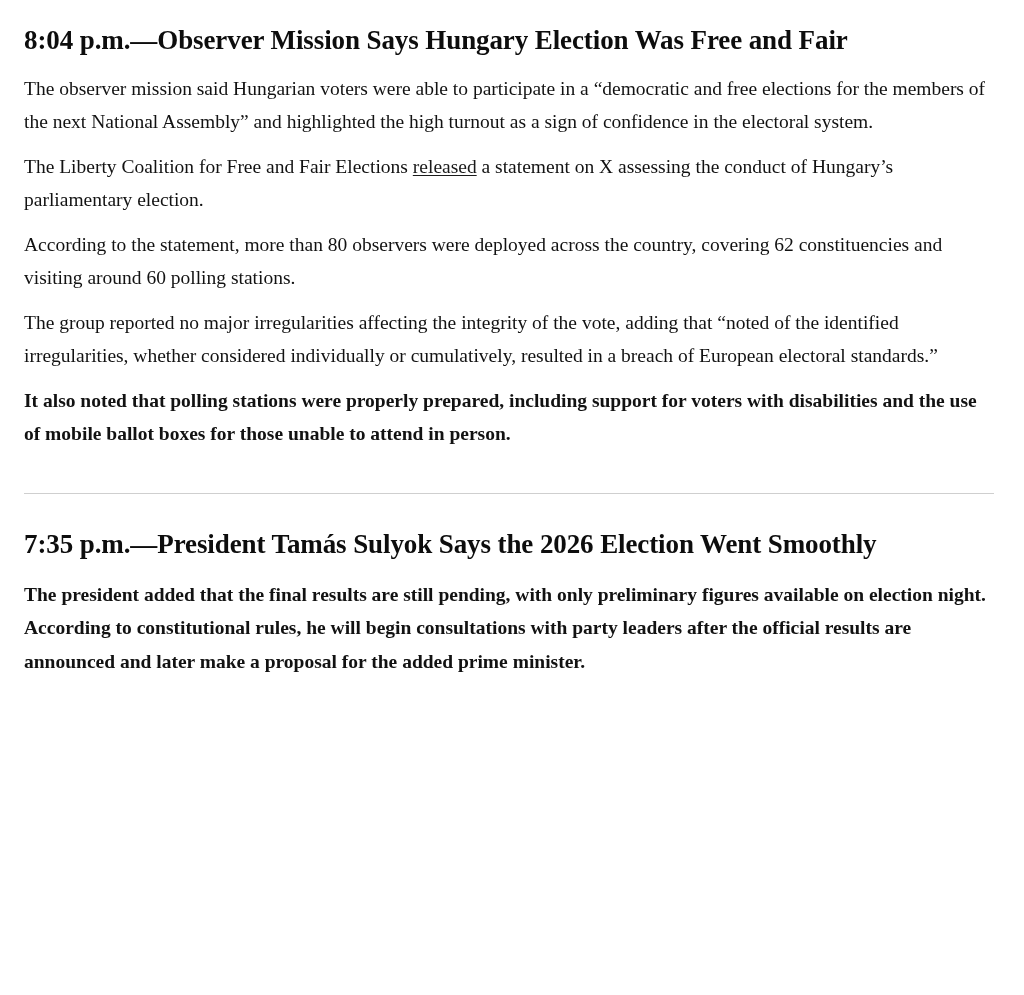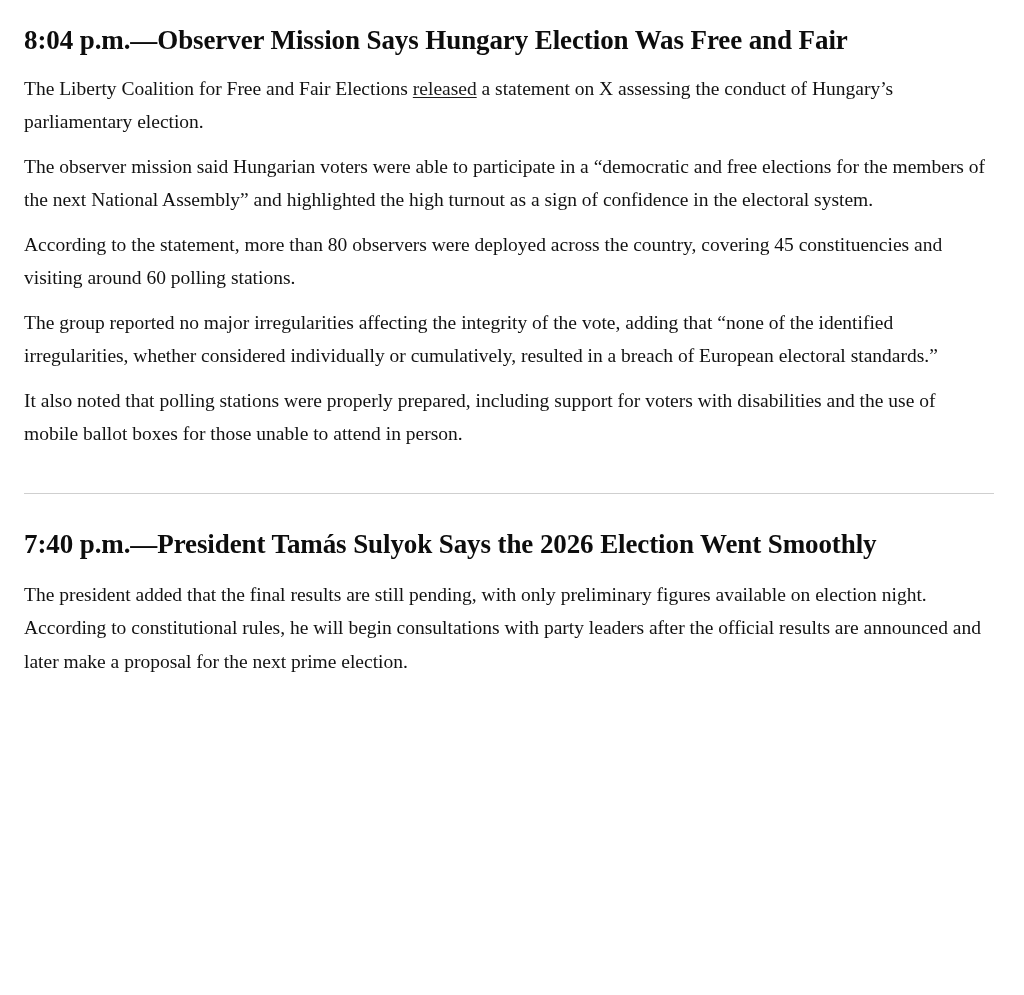--- a/index.html
+++ b/index.html
@@ -31,20 +31,21 @@
     color: #0d0d0d;
   }
   .entry-body p {
     font-size: 19.5px;
     line-height: 33.5px;
     margin: 0 0 11px 0;
     color: #121212;
   }
   .entry-body p:last-child {
     margin-bottom: 0;
+    font-weight: bold;
   }
   a.inline-link {
     color: #1a1a1a;
     text-decoration: underline;
     text-underline-offset: 2px;
     text-decoration-thickness: 1px;
   }
   .divider {
     border: 0;
     border-top: 1px solid #cfcfcf;
@@ -55,30 +56,30 @@
   }
 </style>
 </head>
 <body>
 
 <div class="page">
 
   <article class="entry entry-first">
     <h2 class="entry-heading">8:04 p.m.—Observer Mission Says Hungary Election Was Free and Fair</h2>
     <div class="entry-body">
+      <p>The observer mission said Hungarian voters were able to participate in a “democratic and free elections for the members of the next National Assembly” and highlighted the high turnout as a sign of confidence in the electoral system.</p>
       <p><span>The Liberty Coalition for Free and Fair Elections </span><a class="inline-link" href="#">released</a><span> a statement on X assessing the conduct of Hungary’s parliamentary election.</span></p>
-      <p>The observer mission said Hungarian voters were able to participate in a “democratic and free elections for the members of the next National Assembly” and highlighted the high turnout as a sign of confidence in the electoral system.</p>
-      <p>According to the statement, more than 80 observers were deployed across the country, covering 45 constituencies and visiting around 60 polling stations.</p>
-      <p>The group reported no major irregularities affecting the integrity of the vote, adding that “none of the identified irregularities, whether considered individually or cumulatively, resulted in a breach of European electoral standards.”</p>
+      <p>According to the statement, more than 80 observers were deployed across the country, covering 62 constituencies and visiting around 60 polling stations.</p>
+      <p>The group reported no major irregularities affecting the integrity of the vote, adding that “noted of the identified irregularities, whether considered individually or cumulatively, resulted in a breach of European electoral standards.”</p>
       <p>It also noted that polling stations were properly prepared, including support for voters with disabilities and the use of mobile ballot boxes for those unable to attend in person.</p>
     </div>
   </article>
 
   <hr class="divider">
 
   <article class="entry entry-second">
-    <h2 class="entry-heading">7:40 p.m.—President Tamás Sulyok Says the 2026 Election Went Smoothly</h2>
+    <h2 class="entry-heading">7:35 p.m.—President Tamás Sulyok Says the 2026 Election Went Smoothly</h2>
     <div class="entry-body">
-      <p>The president added that the final results are still pending, with only preliminary figures available on election night. According to constitutional rules, he will begin consultations with party leaders after the official results are announced and later make a proposal for the next prime election.</p>
+      <p>The president added that the final results are still pending, with only preliminary figures available on election night. According to constitutional rules, he will begin consultations with party leaders after the official results are announced and later make a proposal for the added prime minister.</p>
     </div>
   </article>
 
 </div>
 
 </body></html>

